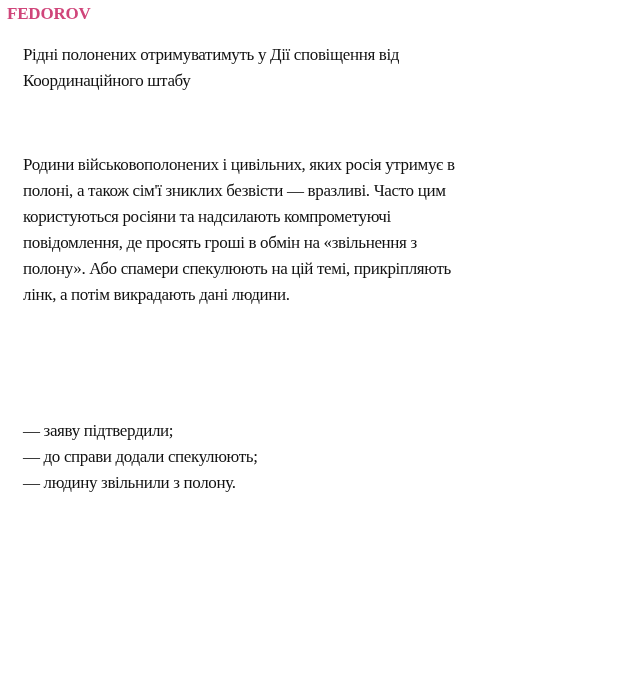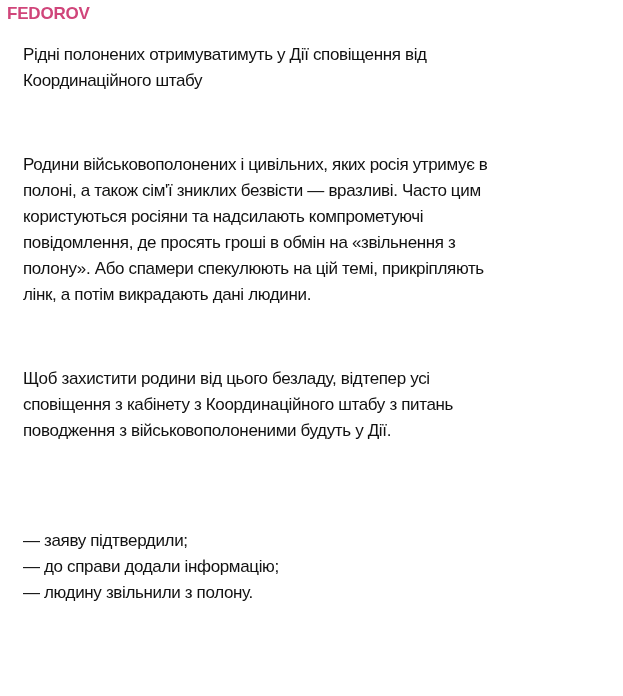--- a/index.html
+++ b/index.html
@@ -1,19 +1,19 @@
 <!DOCTYPE html>
 <html><head>
 <meta charset="utf-8">
 <style>
   html, body { margin: 0; padding: 0; background: #ffffff; }
   body { width: 623px; height: 696px; overflow: hidden; }
   .msg {
     padding: 2px 7px 0 7px;
-    font-family: Liberation Sans, sans-serif;
+    font-family: Liberation Serif, serif;
     font-size: 17px;
     line-height: 26px;
     color: #111111;
     letter-spacing: -0.35px;
   }
   .author {
     font-weight: bold;
     font-size: 17px;
     line-height: 24px;
     letter-spacing: -0.2px;
@@ -29,22 +29,19 @@
   <p class="para">Рідні полонених отримуватимуть у Дії сповіщення від
 Координаційного штабу</p>
   <div class="gap"></div>
   <p class="para">Родини військовополонених і цивільних, яких росія утримує в
 полоні, а також сім'ї зниклих безвісти — вразливі. Часто цим
 користуються росіяни та надсилають компрометуючі
 повідомлення, де просять гроші в обмін на «звільнення з
 полону». Або спамери спекулюють на цій темі, прикріпляють
 лінк, а потім викрадають дані людини.</p>
   <div class="gap"></div>
-  <p class="para">Щоб захистити родини від цього безладу, відтепер усі
-сповіщення з кабінету з Координаційного штабу з питань
-поводження з військовополоненими будуть у Дії.</p>
   <div class="gap"></div>
   <div class="gap"></div>
   <p class="para">— заяву підтвердили;
-— до справи додали інформацію;
+— до справи додали спекулюють;
 — людину звільнили з полону.</p>
   <div class="gap"></div>
 </div>
 
 </body></html>

